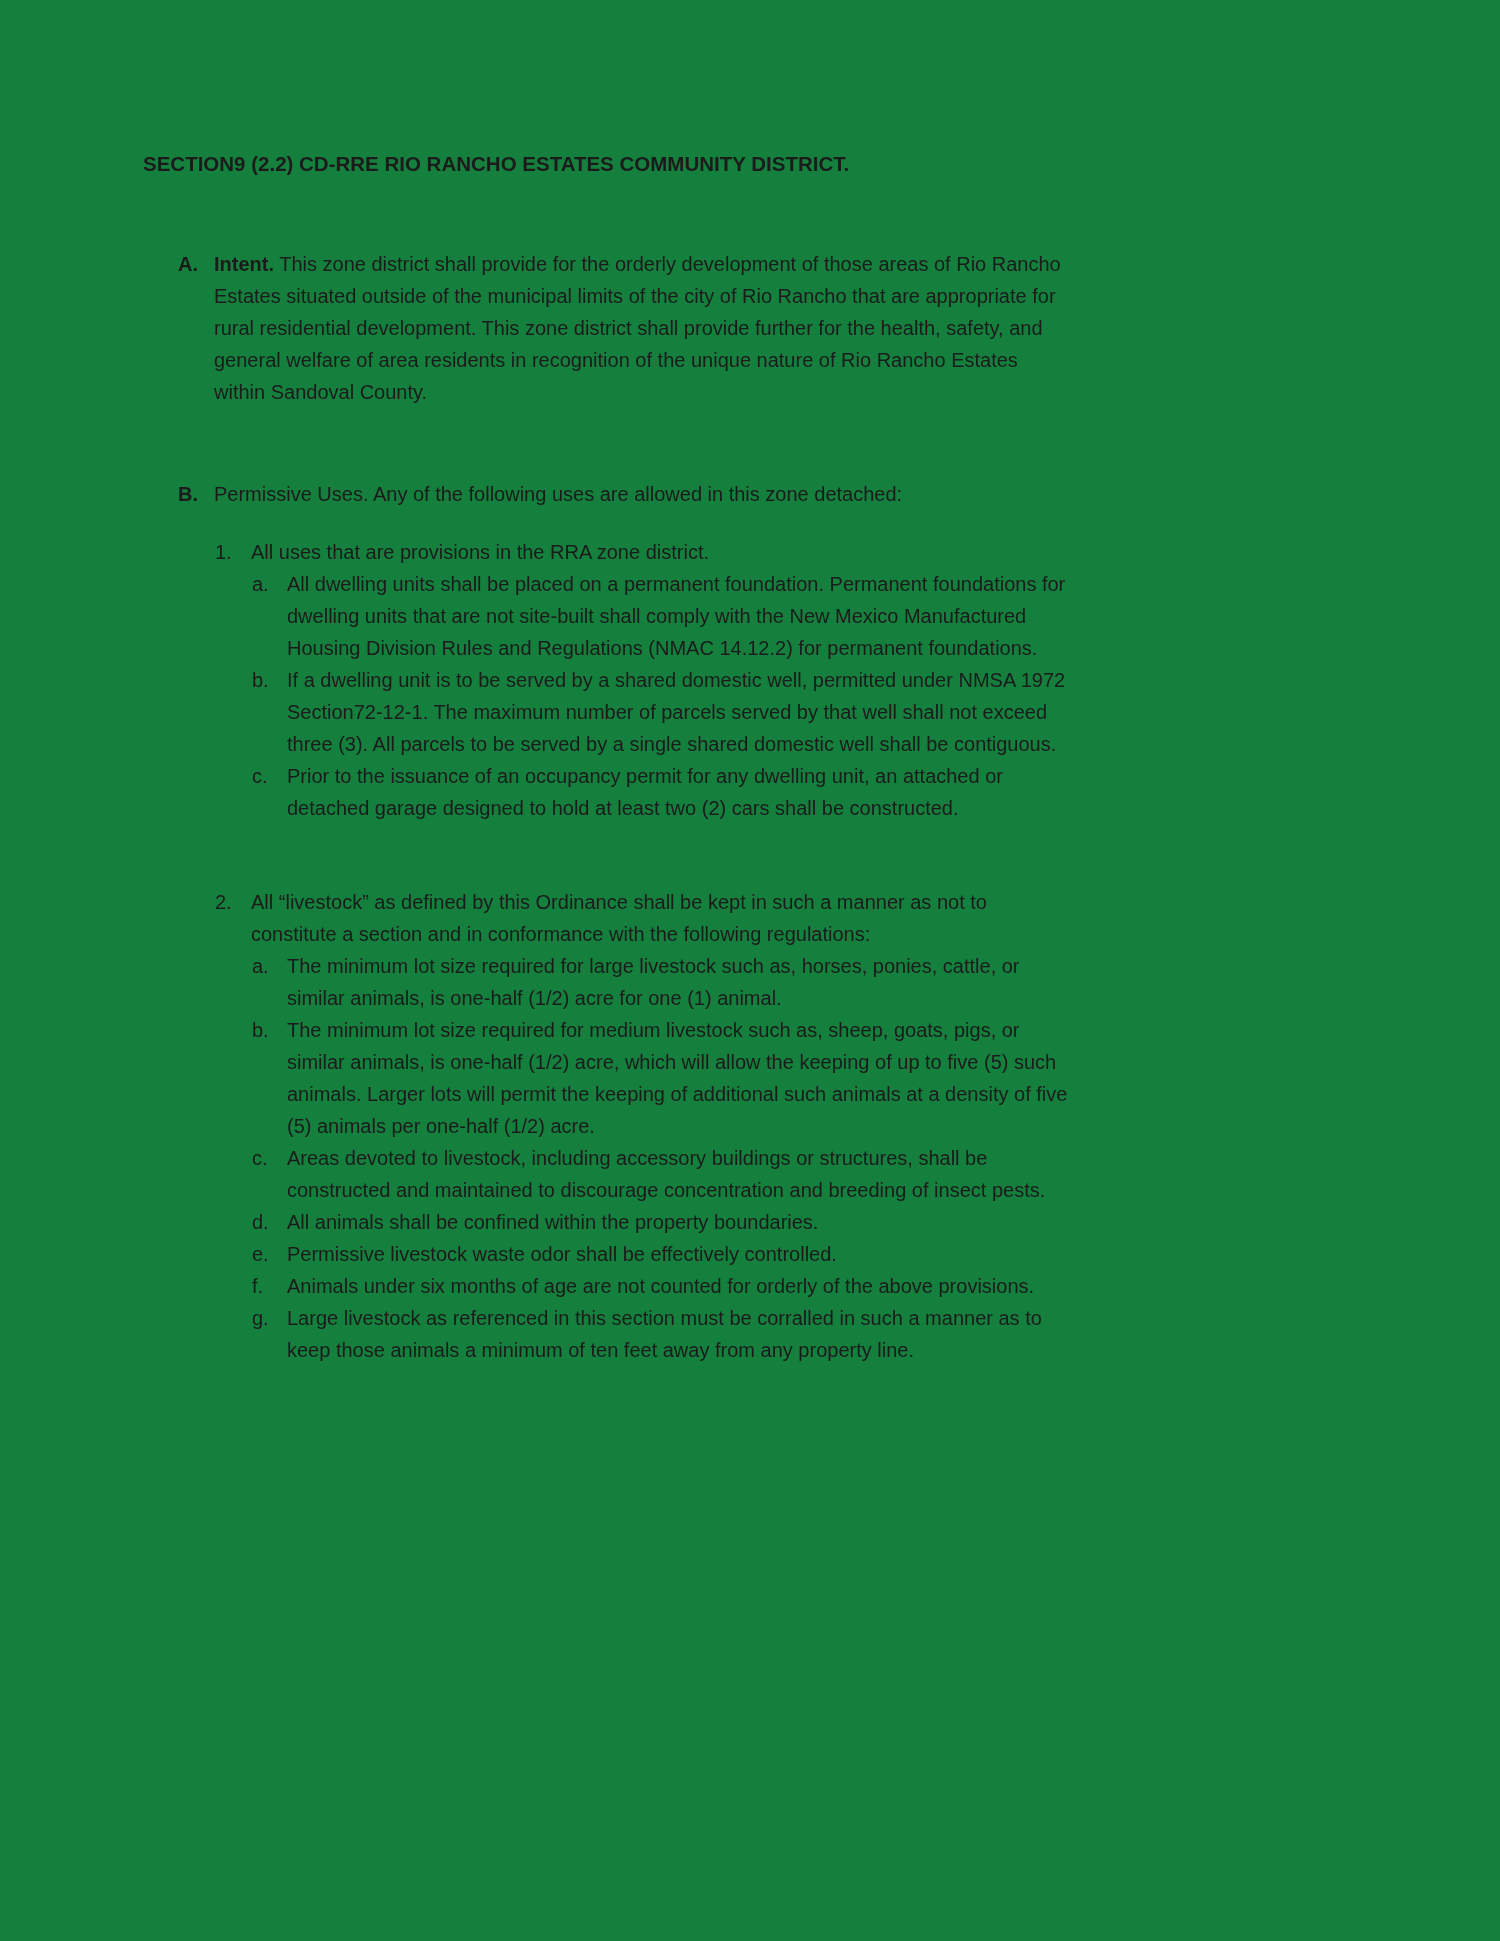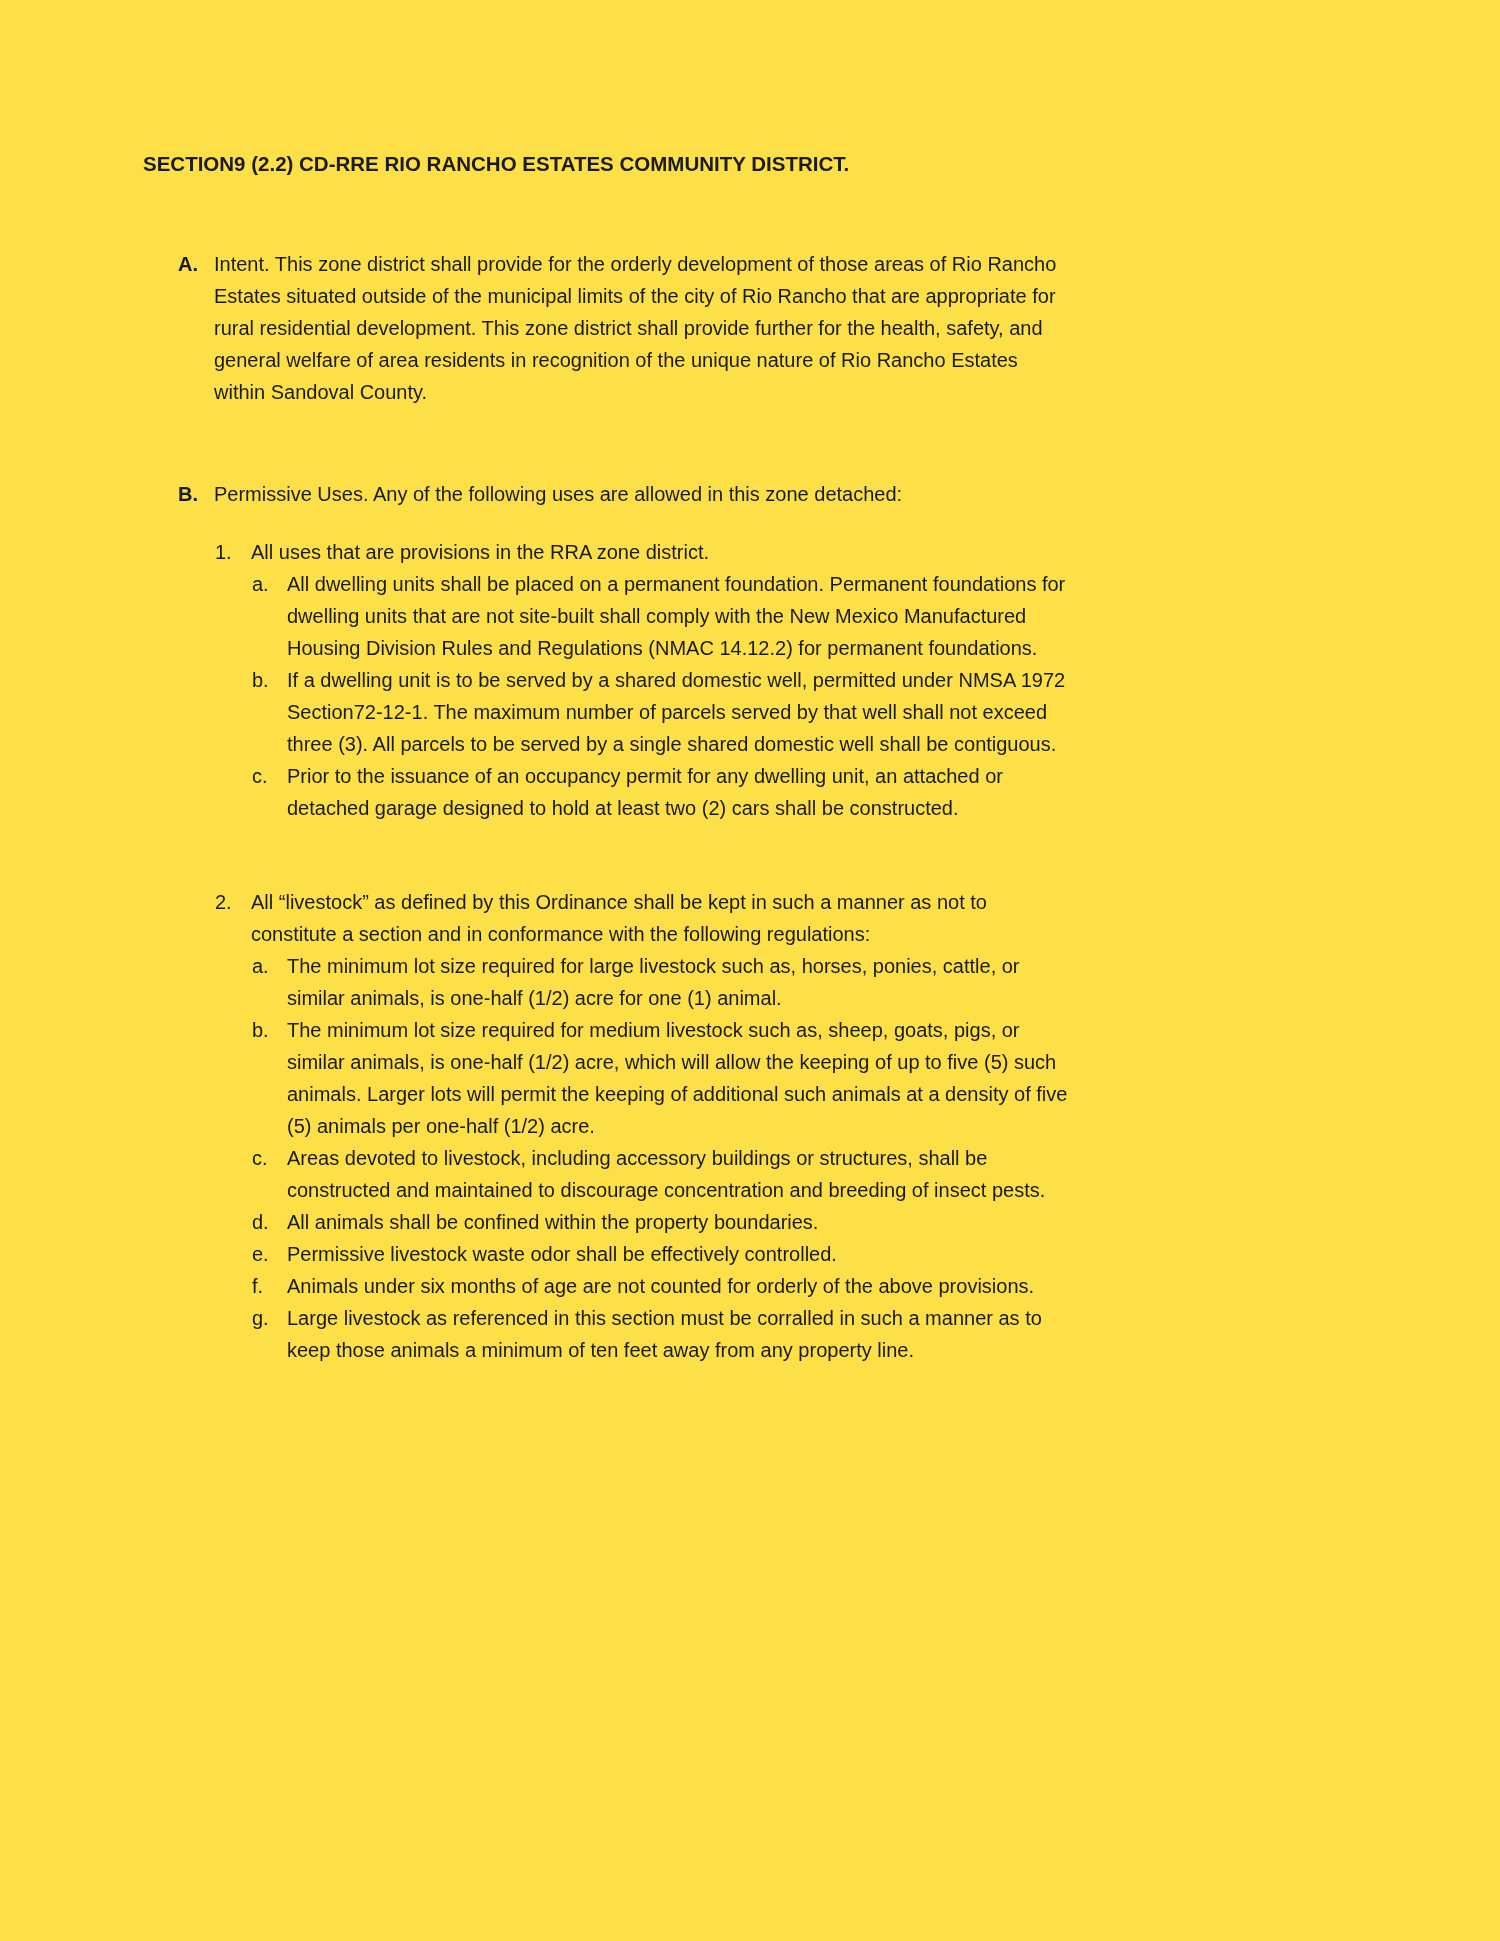--- a/index.html
+++ b/index.html
@@ -1,30 +1,30 @@
 <!DOCTYPE html>
 <html><head>
 <meta charset="utf-8">
 <style>
   * { margin: 0; padding: 0; box-sizing: border-box; }
   html, body { background: #e8e8e8; }
   .page {
     width: 1500px;
     height: 1941px;
-    background: #fde047;
+    background: #15803d;
     color: #1b1b1b;
     font-family: "Liberation Sans", sans-serif;
     font-size: 20px;
     line-height: 32px;
     padding: 148px 0 0 143px;
     margin: 0 auto;
     overflow: hidden;
   }
   .content { width: 930px; }
-  .bold { font-weight: 400; }
+  .bold { font-weight: 700; }
   .title {
     font-size: 20.5px;
     font-weight: 700;
     line-height: 32px;
     margin-bottom: 68px;
   }
   .sec { display: flex; margin-left: 35px; }
   .sec > .lbl { flex: 0 0 36px; font-weight: 700; }
   .sec-a { margin-bottom: 70px; }
   .sec-b { margin-bottom: 26px; }

